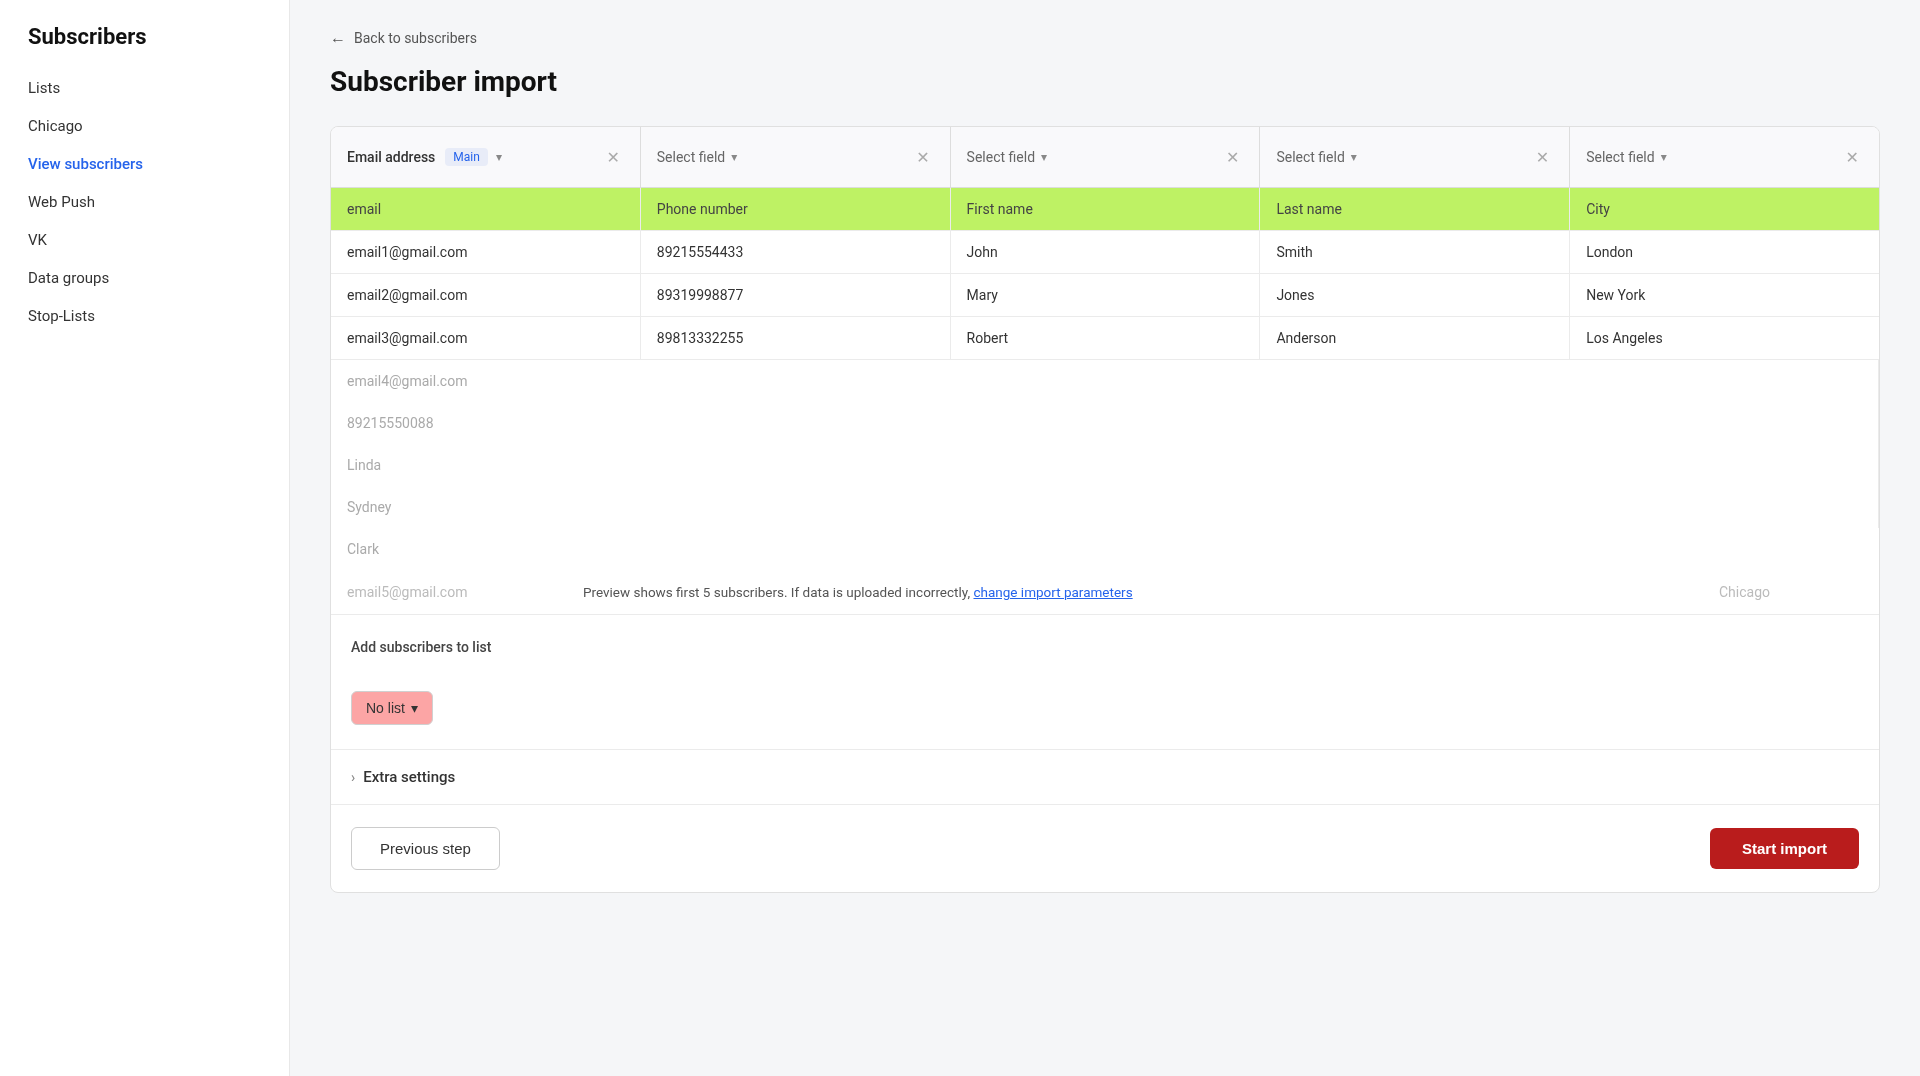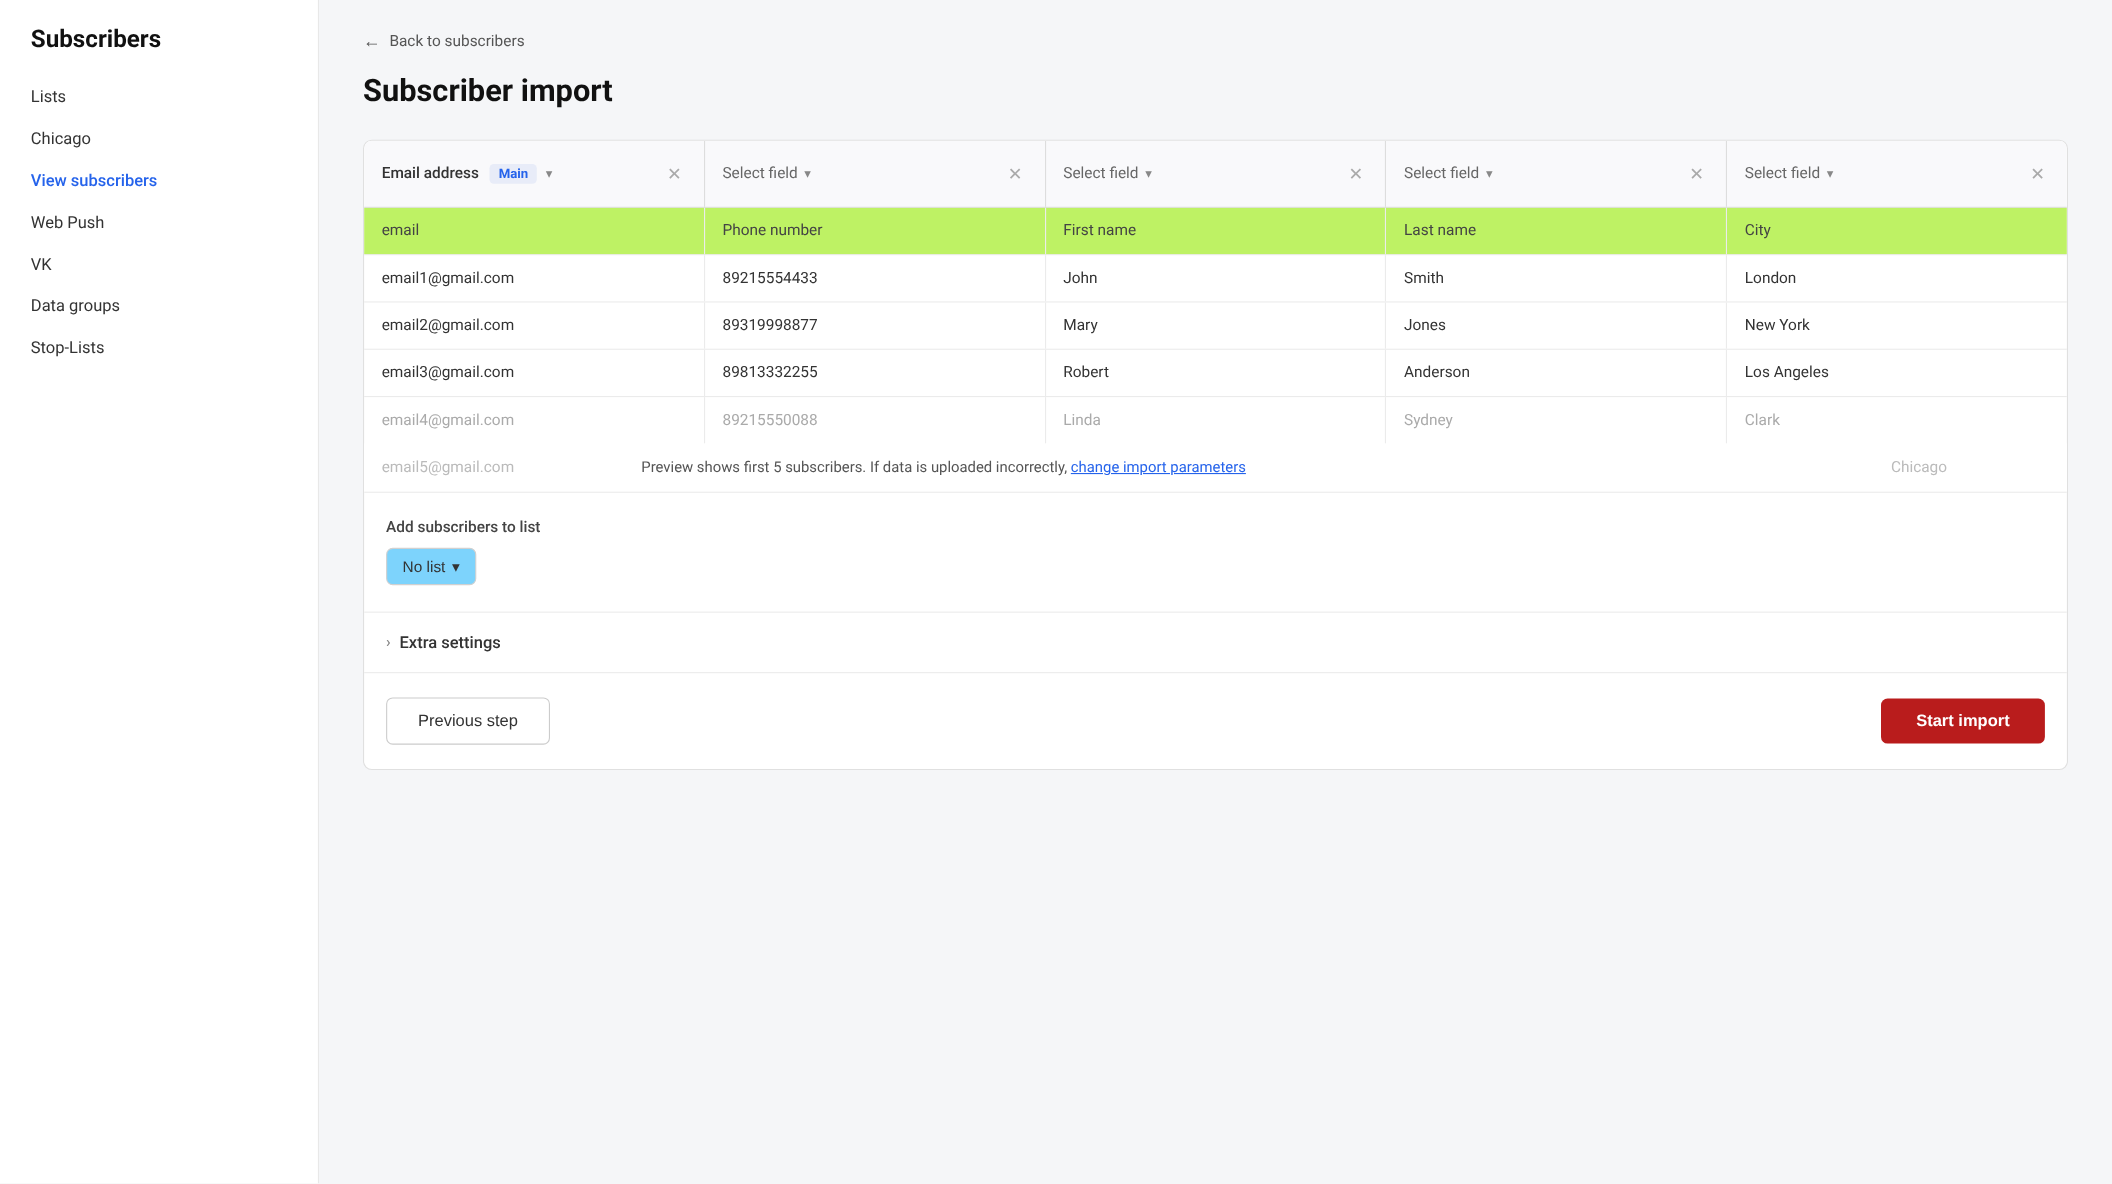--- a/index.html
+++ b/index.html
@@ -109,21 +109,21 @@
     .email-address-label {
       font-size: 14px;
       color: #333;
       font-weight: 500;
       margin-right: 4px;
     }
     .main-badge {
       background: #e8ecf8;
       color: #2563eb;
       font-size: 12px;
-      font-weight: 700;
+      font-weight: 400;
       padding: 2px 8px;
       border-radius: 4px;
     }
 
     .select-field-dropdown {
       display: flex;
       align-items: center;
       gap: 4px;
       color: #666;
       font-size: 14px;
@@ -147,21 +147,21 @@
 
     
     .data-table {
       width: 100%;
     }
 
     .table-row {
       display: flex;
       border-bottom: 1px solid #ebebeb;
     }
-    .table-row:last-child { border-bottom: none; }
+    .table-row:last-child { border-bottom: none; flex-direction: column; }
 
     .table-cell {
       flex: 1;
       padding: 13px 16px;
       font-size: 14px;
       color: #333;
       border-right: 1px solid #ebebeb;
       min-width: 0;
       overflow: hidden;
       text-overflow: ellipsis;
@@ -228,24 +228,25 @@
       margin-bottom: 10px;
       font-weight: 500;
     }
     .no-list-dropdown {
       display: inline-flex;
       align-items: center;
       gap: 6px;
       border: 1px solid #d0d0d0;
       border-radius: 6px;
       padding: 8px 14px;
-      background: #7dd3fc;
-      font-size: 14px;
-      color: #333;
-      cursor: pointer;
+      background: #fca5a5;
+      font-size: 14px;
+      color: #333;
+      cursor: pointer;
+      margin-top: 26px;
     }
 
     
     .extra-settings-row {
       padding: 18px 20px;
       border-bottom: 1px solid #ebebeb;
     }
     .extra-settings-toggle {
       display: flex;
       align-items: center;

